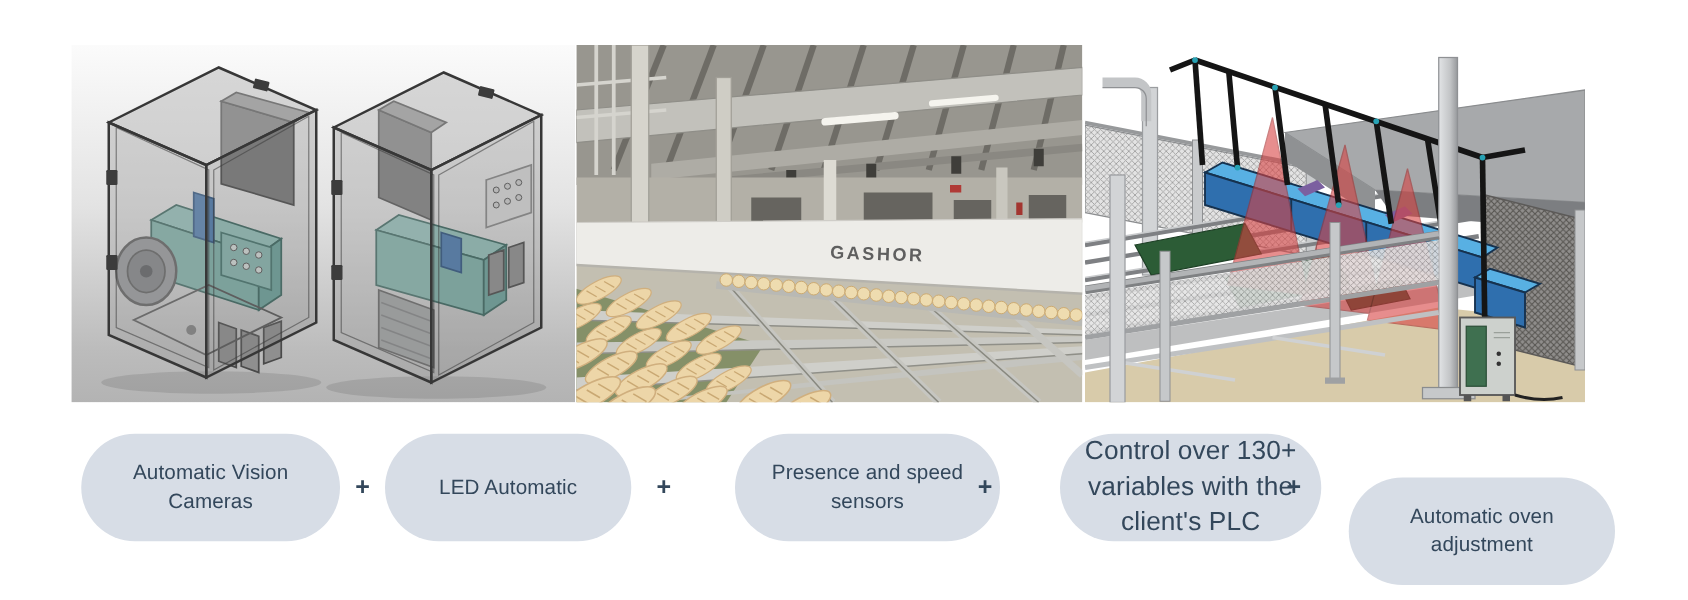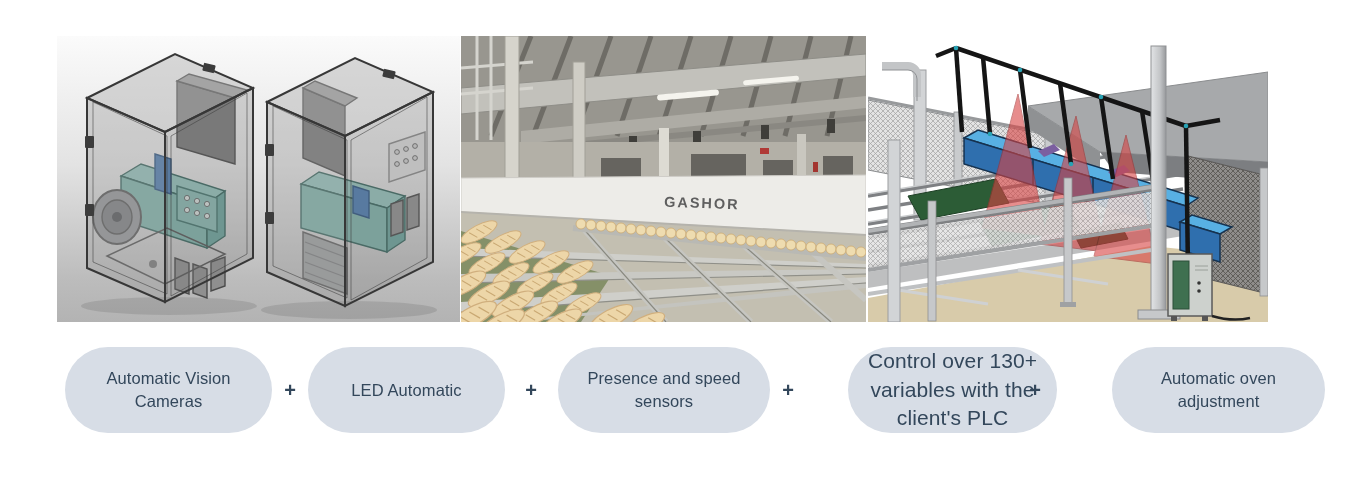--- a/index.html
+++ b/index.html
@@ -11,23 +11,23 @@
   #img2{left:461px;width:405px;}
   #img3{left:868px;width:400px;}
   .pill{position:absolute;top:347px;height:86px;background:#d7dde6;border-radius:43px;
         display:flex;align-items:center;justify-content:center;text-align:center;
         color:#33475b;font-size:16.5px;font-weight:500;line-height:1.38;letter-spacing:.1px;
         padding:0 14px;box-sizing:border-box;}
   .plus{position:absolute;top:347px;height:86px;width:22px;display:flex;align-items:center;
         justify-content:center;color:#33475b;font-size:20px;font-weight:700;}
   #pill1{left:65px;width:207px;}
   #pill2{left:308px;width:197px;}
-  #pill3{left:558px;width:212px;align-items:center;}
+  #pill3{left:588px;width:212px;align-items:center;}
   #pill4{left:848px;width:209px;font-size:21px;}
-  #pill5{left:1112px;width:213px;}
+  #pill5{left:1079px;width:213px;margin-top:35px;}
   #plus1{left:279px;} #plus2{left:520px;} #plus3{left:777px;} #plus4{left:1024px;}
 </style>
 </head>
 <body>
 
 <div id="canvas">
 
   <figure class="img" id="img1" style="margin:0">
     <svg width="403" height="286" viewBox="0 0 403 286">
       <defs>

